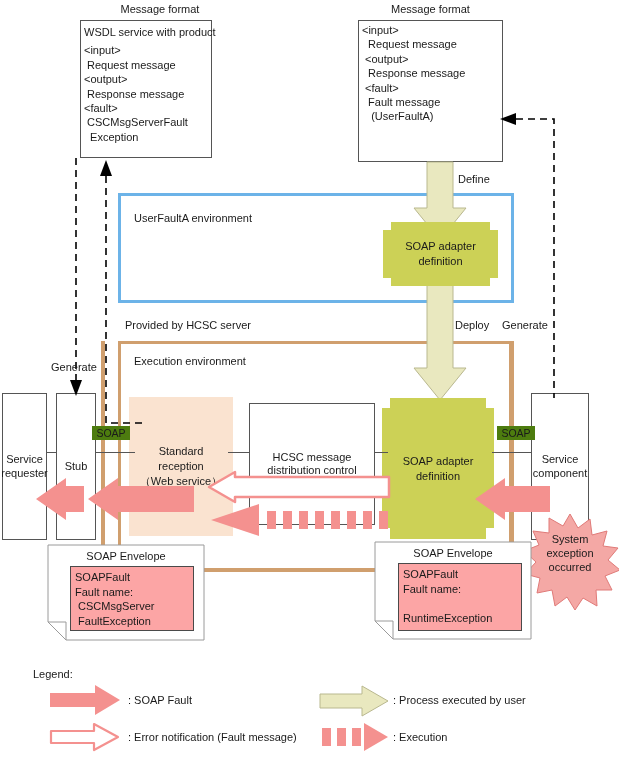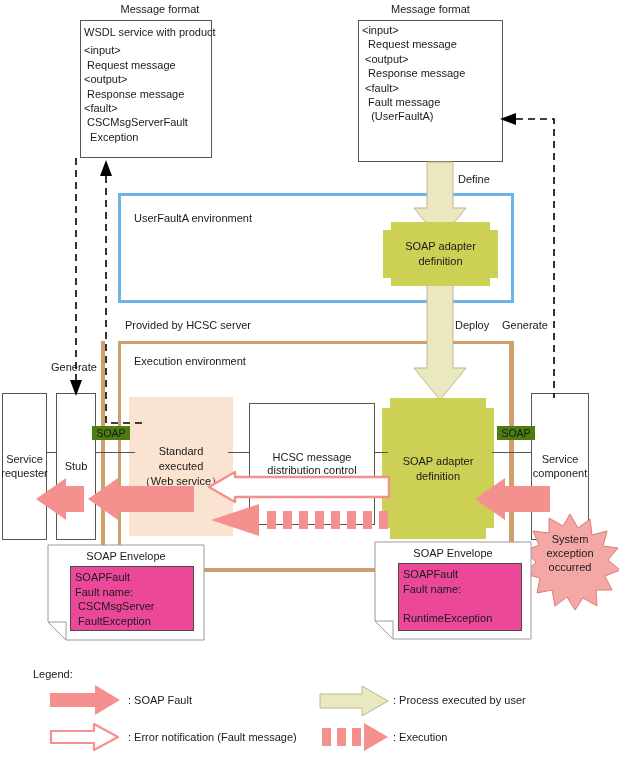--- a/index.html
+++ b/index.html
@@ -32,21 +32,21 @@
             font-size:11px;line-height:15px;text-align:center;}
 
   
   .olive{background:#ccd156;box-sizing:border-box;
          display:flex;align-items:center;justify-content:center;
          font-size:11px;line-height:15px;text-align:center;}
 
   
   .soaplbl{background:#4d7c0f;border:0;font-size:10.5px;padding:1px 2px;text-align:center;}
   .envcap{font-size:11px;text-align:center;padding-top:2px;}
-  .envinner{border:1px solid #4a4a4a;background:#ec4899;box-sizing:border-box;
+  .envinner{border:1px solid #4a4a4a;background:#fca5a5;box-sizing:border-box;
             font-size:11px;line-height:14.5px;padding:3px 4px;white-space:pre;}
 
   
   .legtxt{font-size:11px;}
   svg{overflow:visible;display:block;}
 </style>
 </head>
 <body>
 
 <div class="abs msgcap" style="left:80px;top:3px;width:160px;">Message format</div>
@@ -104,21 +104,21 @@
 <div class="abs" style="left:509px;top:341px;width:4px;height:230px;background:#d09f6e;"></div>
 <div class="abs" style="left:101px;top:553px;width:4px;height:18px;background:#d09f6e;"></div>
 <div class="abs" style="left:198px;top:568px;width:316px;height:4px;background:#d09f6e;"></div>
 
 <div class="abs nodebox" style="left:2px;top:393px;width:45px;height:147px;white-space:pre;">Service
 requester</div>
 
 <div class="abs nodebox" style="left:56px;top:393px;width:40px;height:147px;">Stub</div>
 
 <div class="abs peachbox" style="left:129px;top:397px;width:104px;height:139px;white-space:pre;">Standard
-executed
+reception
 （Web service）</div>
 
 <div class="abs nodebox" style="left:249px;top:403px;width:126px;height:122px;white-space:pre;">HCSC message
 distribution control</div>
 
 <div class="abs" style="left:382px;top:398px;width:112px;height:141px;">
   <div class="abs olive" style="left:0;top:10px;width:112px;height:120px;"></div>
   <div class="abs olive" style="left:8px;top:0;width:96px;height:141px;"></div>
   <div class="abs olive ctr" style="left:0;top:0;width:112px;height:141px;background:transparent;white-space:pre;">SOAP adapter
 definition</div>

